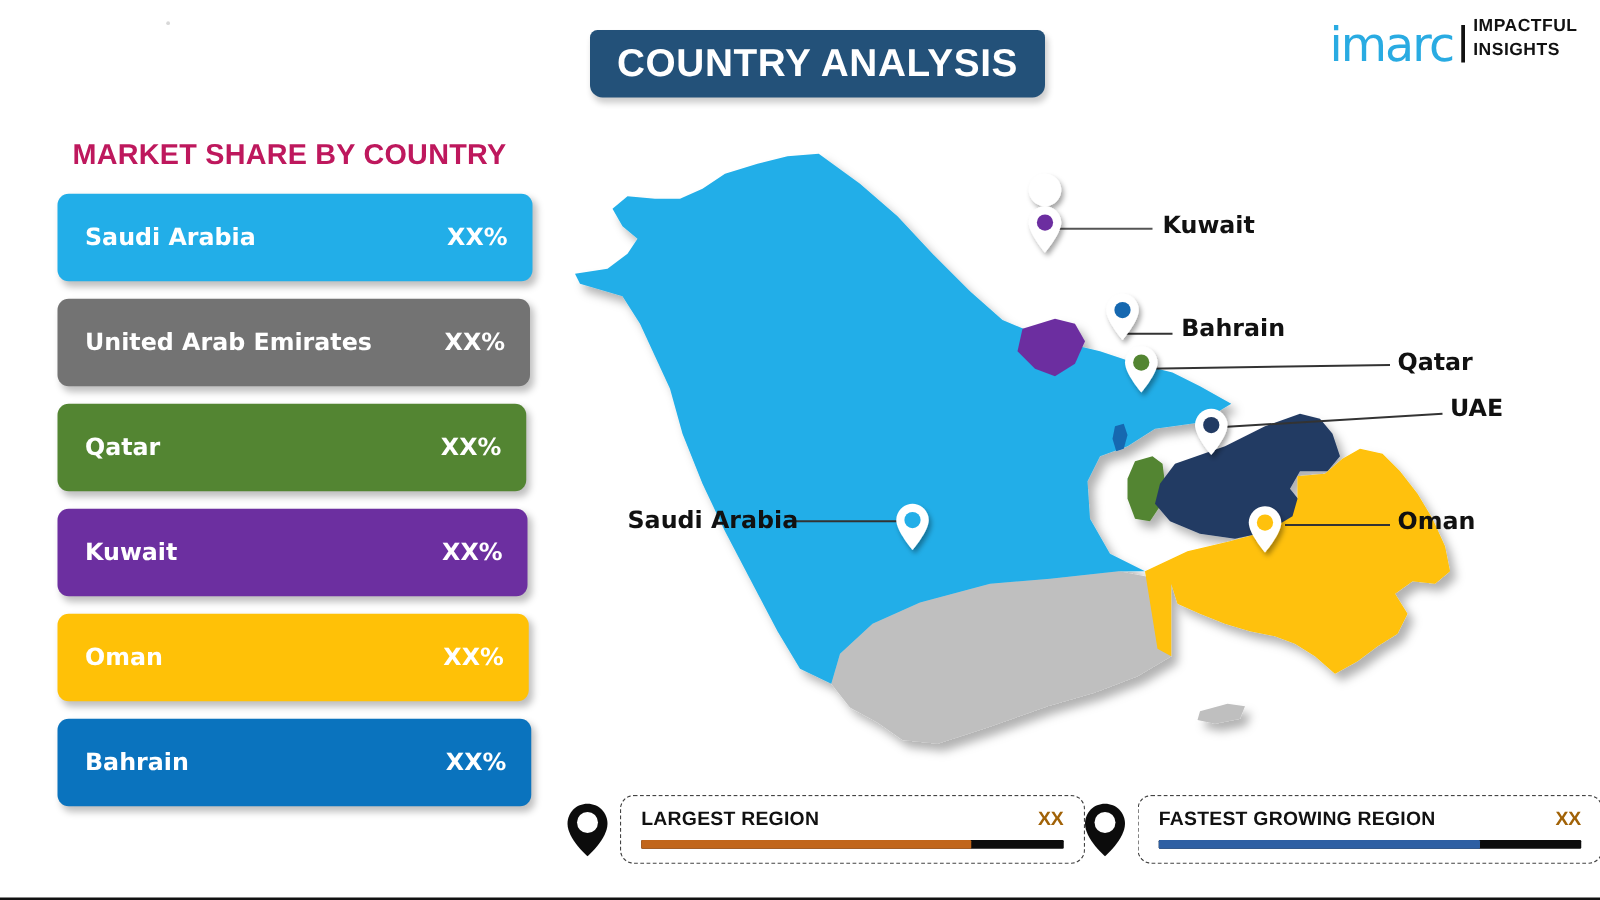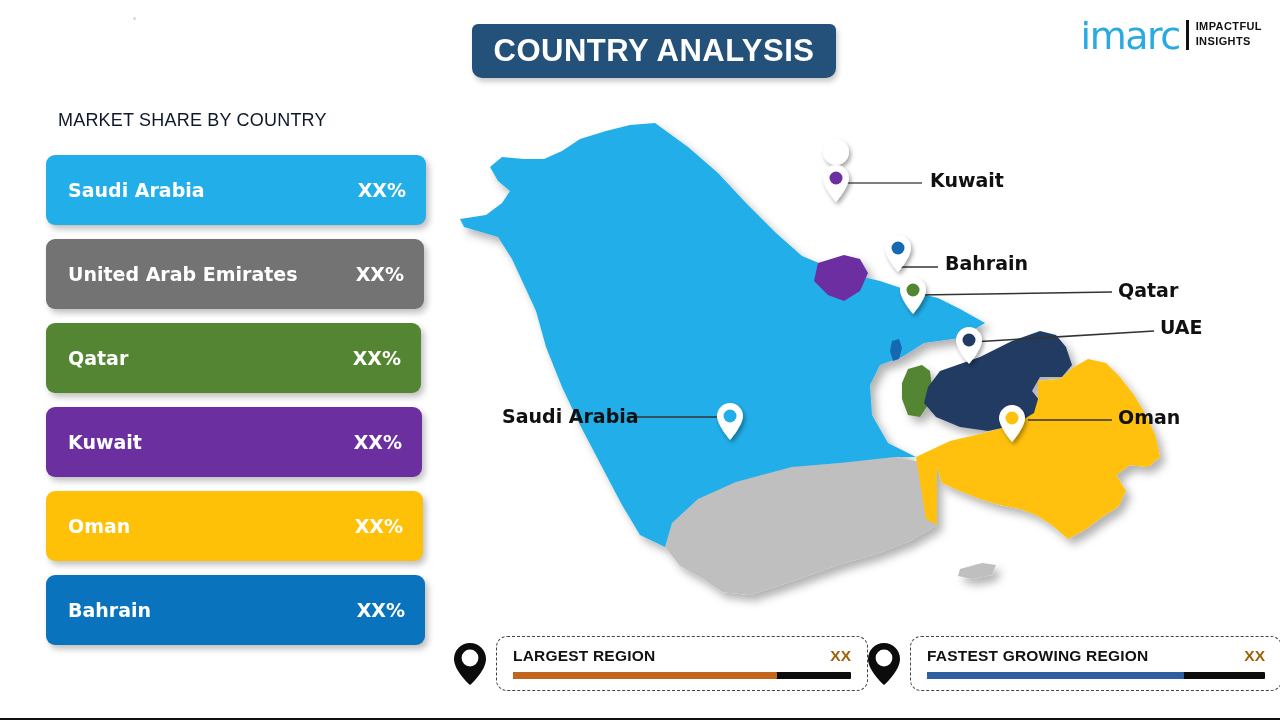--- a/index.html
+++ b/index.html
@@ -26,26 +26,26 @@
   }
 
   
   .logo{ position:absolute; right:18px; top:12px; display:flex; align-items:flex-end; height:42px;}
   .logo .mark{
     color:#29ABE2; font-size:38px; font-weight:normal; line-height:.95;
     letter-spacing:-1.5px; font-family:"DejaVu Sans", sans-serif;
   }
   .logo .divider{ width:3px; height:30px; background:#111; margin:0 7px 4px 6px;}
   .logo .tag{ display:flex; flex-direction:column; justify-content:center; margin-bottom:5px;}
-  .logo .tag span{ font-size:11px; font-weight:bold; color:#111; letter-spacing:.4px; line-height:1.35;}
+  .logo .tag span{ font-size:14px; font-weight:bold; color:#111; letter-spacing:.4px; line-height:1.35;}
 
   
   .panel-heading{
     position:absolute; left:58px; top:110px;
-    font-size:18px; font-weight:normal; color:#0f172a;
+    font-size:23px; font-weight:bold; color:#be185d;
     letter-spacing:.2px;
   }
   .bars{ position:absolute; left:46px; top:155px; width:390px; }
   .bar{
     position:relative; height:70px; margin-bottom:14px;
     border-radius:9px;
     display:flex; align-items:center; justify-content:space-between;
     padding:0 20px 0 22px;
     box-shadow:3px 4px 6px rgba(0,0,0,.25);
     color:#fff;

